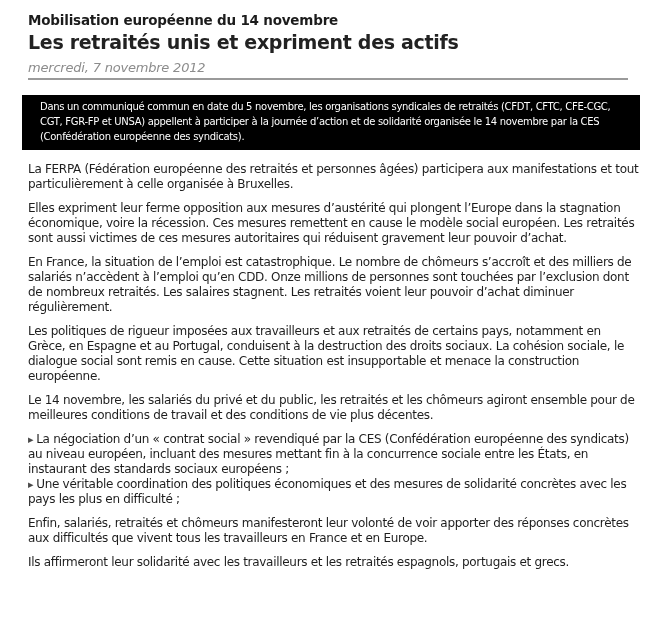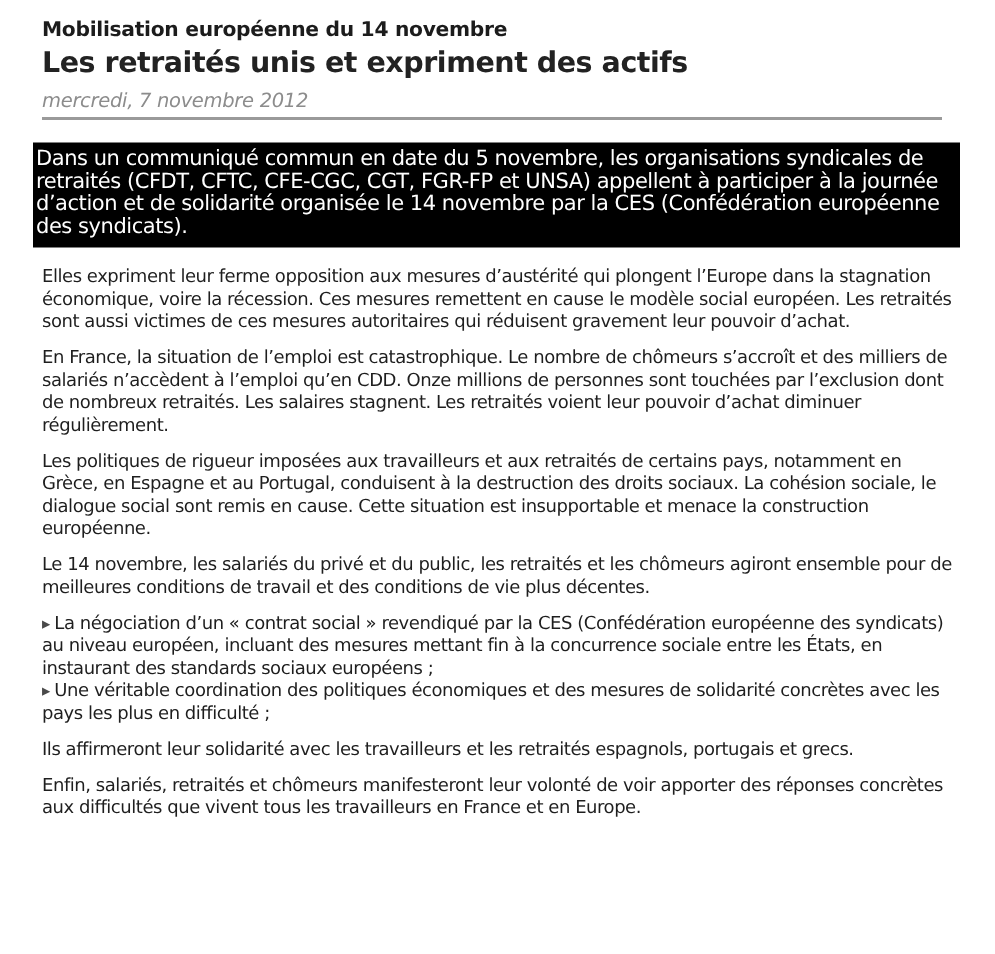--- a/index.html
+++ b/index.html
@@ -42,24 +42,24 @@
     height: 0;
     border-bottom: 2px solid #9a9a9a;
     margin: 0 0 15px 0;
   }
   .lead-box {
     box-sizing: border-box;
     margin-left: -6px;
     width: 618px;
     background: #000000;
     color: #ffffff;
-    font-size: 14px;
+    font-size: 10px;
     line-height: 15px;
     letter-spacing: -0.3px;
-    padding: 4px 6px 6px 2px;
+    padding: 4px 6px 6px 18px;
     margin-bottom: 12px;
   }
   .body-copy {
     width: 612px;
     font-size: 12px;
     line-height: 15px;
     letter-spacing: -0.3px;
     color: #1e1e1e;
   }
   .para {
@@ -87,27 +87,28 @@
 
   <div class="kicker">Mobilisation européenne du 14 novembre</div>
   <div class="title">Les retraités unis et expriment des actifs</div>
   <div class="dateline">mercredi, 7 novembre 2012</div>
   <div class="divider"></div>
 
   <div class="lead-box">Dans un communiqué commun en date du 5 novembre, les organisations syndicales de retraités (CFDT, CFTC, CFE-CGC, CGT, FGR-FP et UNSA) appellent à participer à la journée d’action et de solidarité organisée le 14 novembre par la CES (Confédération européenne des syndicats).</div>
 
   <div class="body-copy">
 
+    <div class="para">La FERPA (Fédération européenne des retraités et personnes âgées) participera aux manifestations et tout particulièrement à celle organisée à Bruxelles.</div>
     <div class="para">Elles expriment leur ferme opposition aux mesures d’austérité qui plongent l’Europe dans la stagnation économique, voire la récession. Ces mesures remettent en cause le modèle social européen. Les retraités sont aussi victimes de ces mesures autoritaires qui réduisent gravement leur pouvoir d’achat.</div>
     <div class="para">En France, la situation de l’emploi est catastrophique. Le nombre de chômeurs s’accroît et des milliers de salariés n’accèdent à l’emploi qu’en CDD. Onze millions de personnes sont touchées par l’exclusion dont de nombreux retraités. Les salaires stagnent. Les retraités voient leur pouvoir d’achat diminuer régulièrement.</div>
     <div class="para">Les politiques de rigueur imposées aux travailleurs et aux retraités de certains pays, notamment en Grèce, en Espagne et au Portugal, conduisent à la destruction des droits sociaux. La cohésion sociale, le dialogue social sont remis en cause. Cette situation est insupportable et menace la construction européenne.</div>
     <div class="para">Le 14 novembre, les salariés du privé et du public, les retraités et les chômeurs agiront ensemble pour de meilleures conditions de travail et des conditions de vie plus décentes.</div>
 
     <div class="demands">
       <div class="demand-item"><span class="bullet">▸</span><span>La négociation d’un « contrat social » revendiqué par la CES (Confédération européenne des syndicats) au niveau européen, incluant des mesures mettant fin à la concurrence sociale entre les États, en instaurant des standards sociaux européens ;</span></div>
       <div class="demand-item"><span class="bullet">▸</span><span>Une véritable coordination des politiques économiques et des mesures de solidarité concrètes avec les pays les plus en difficulté ;</span></div>
     </div>
 
+    <div class="para">Enfin, salariés, retraités et chômeurs manifesteront leur volonté de voir apporter des réponses concrètes aux difficultés que vivent tous les travailleurs en France et en Europe.</div>
     <div class="para">Ils affirmeront leur solidarité avec les travailleurs et les retraités espagnols, portugais et grecs.</div>
-    <div class="para">Enfin, salariés, retraités et chômeurs manifesteront leur volonté de voir apporter des réponses concrètes aux difficultés que vivent tous les travailleurs en France et en Europe.</div>
 
   </div>
 </div>
 
 </body></html>

